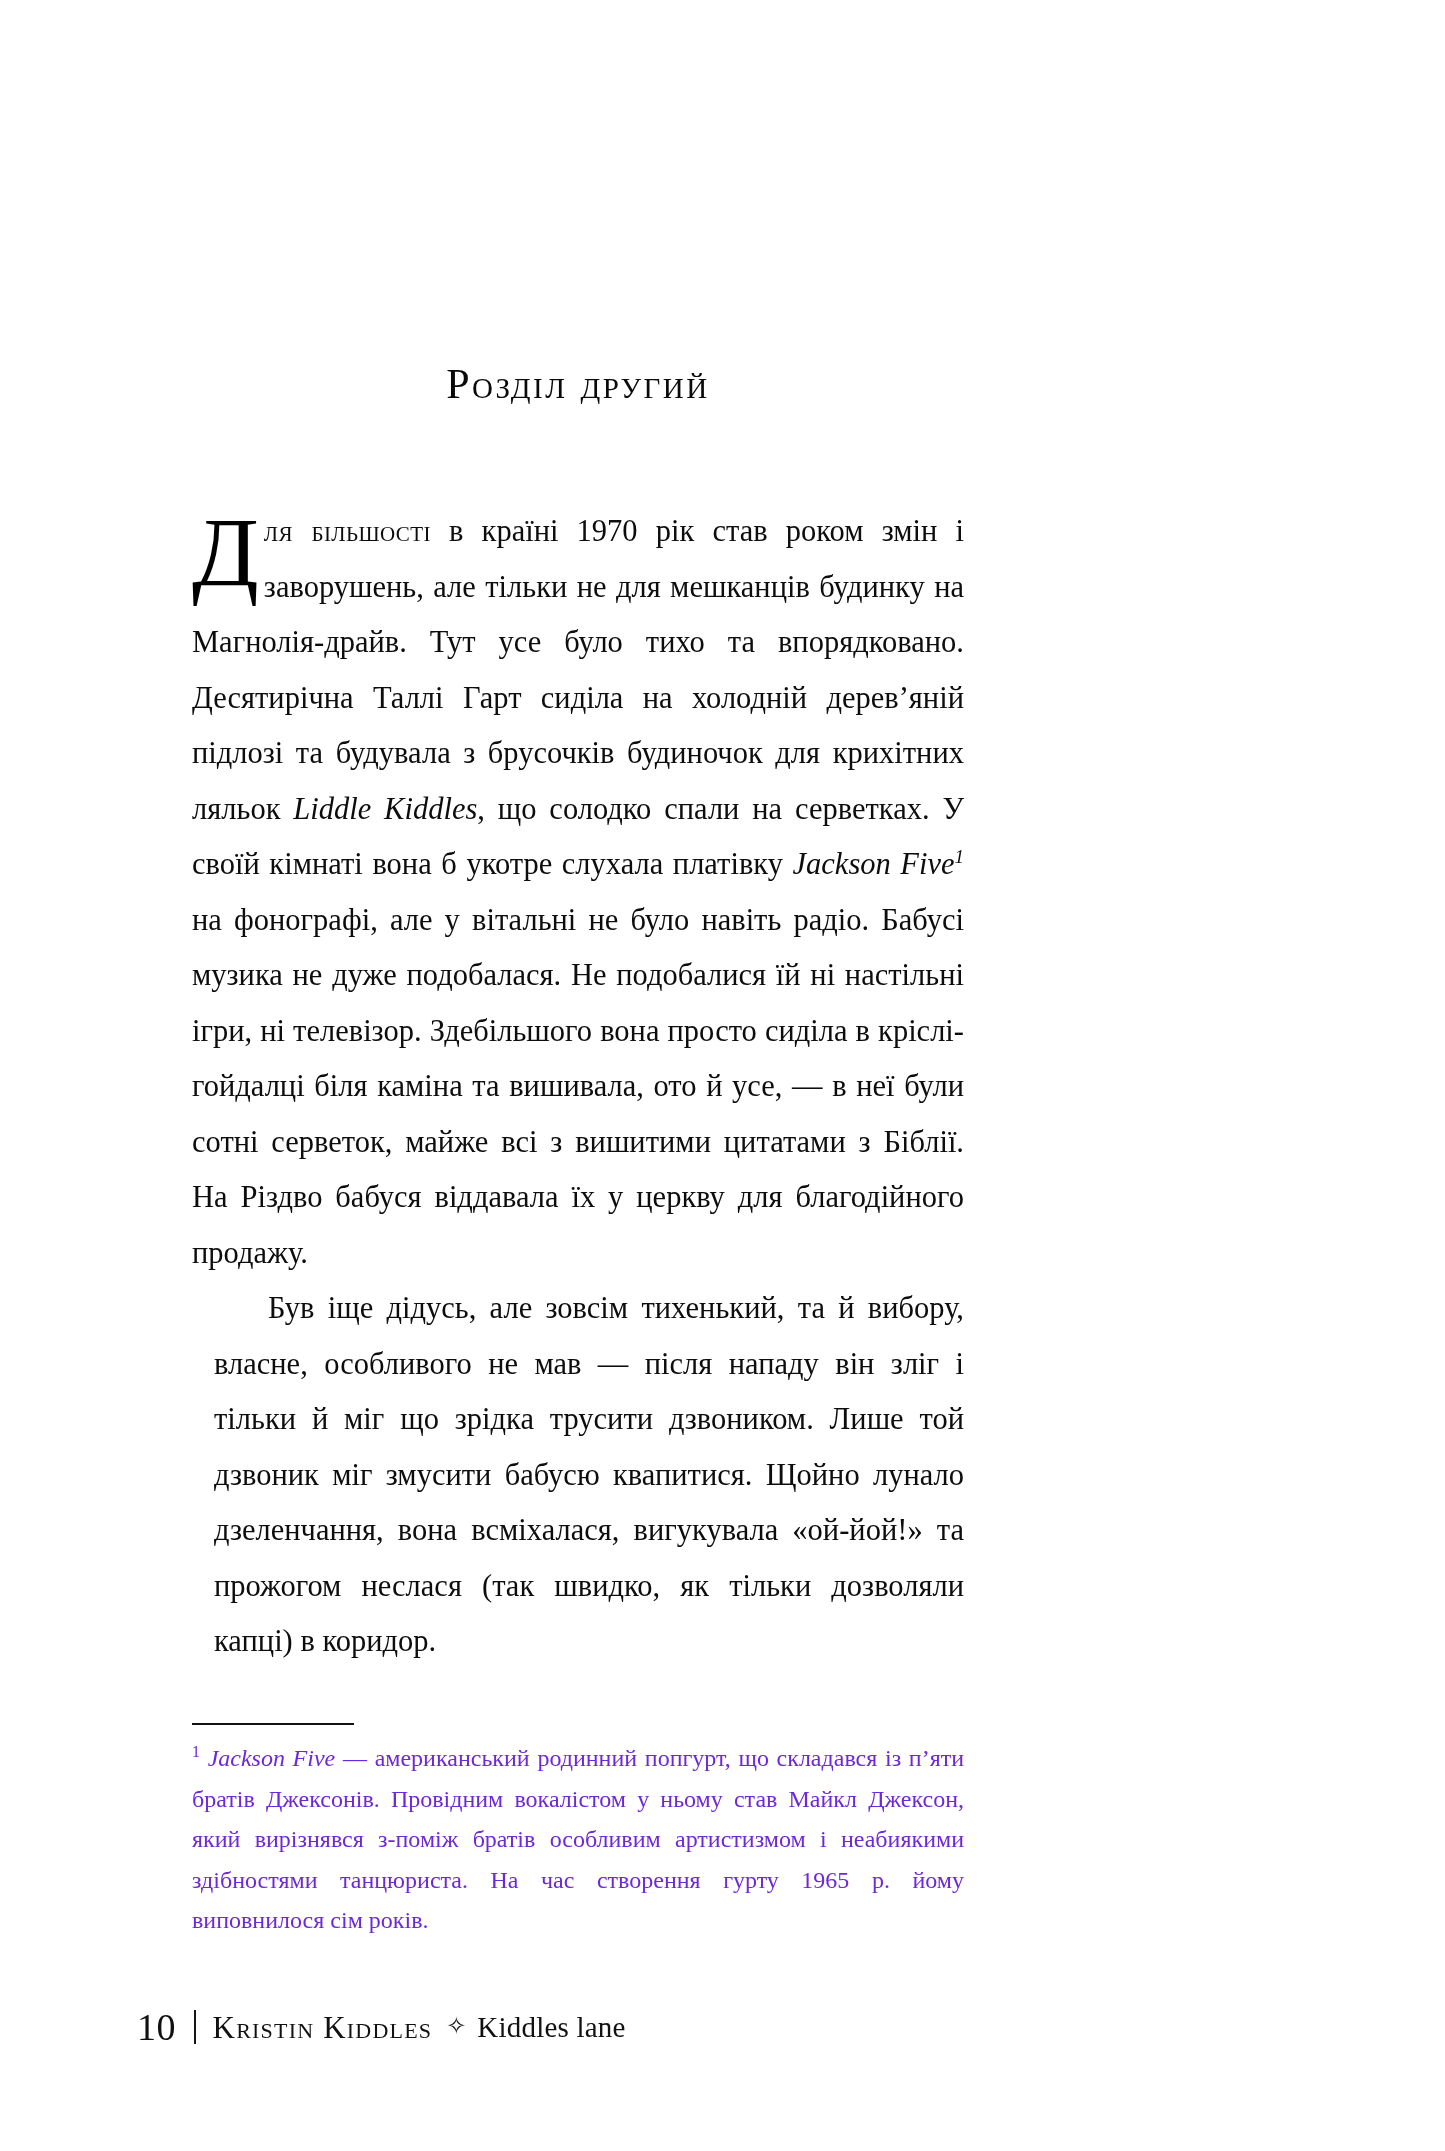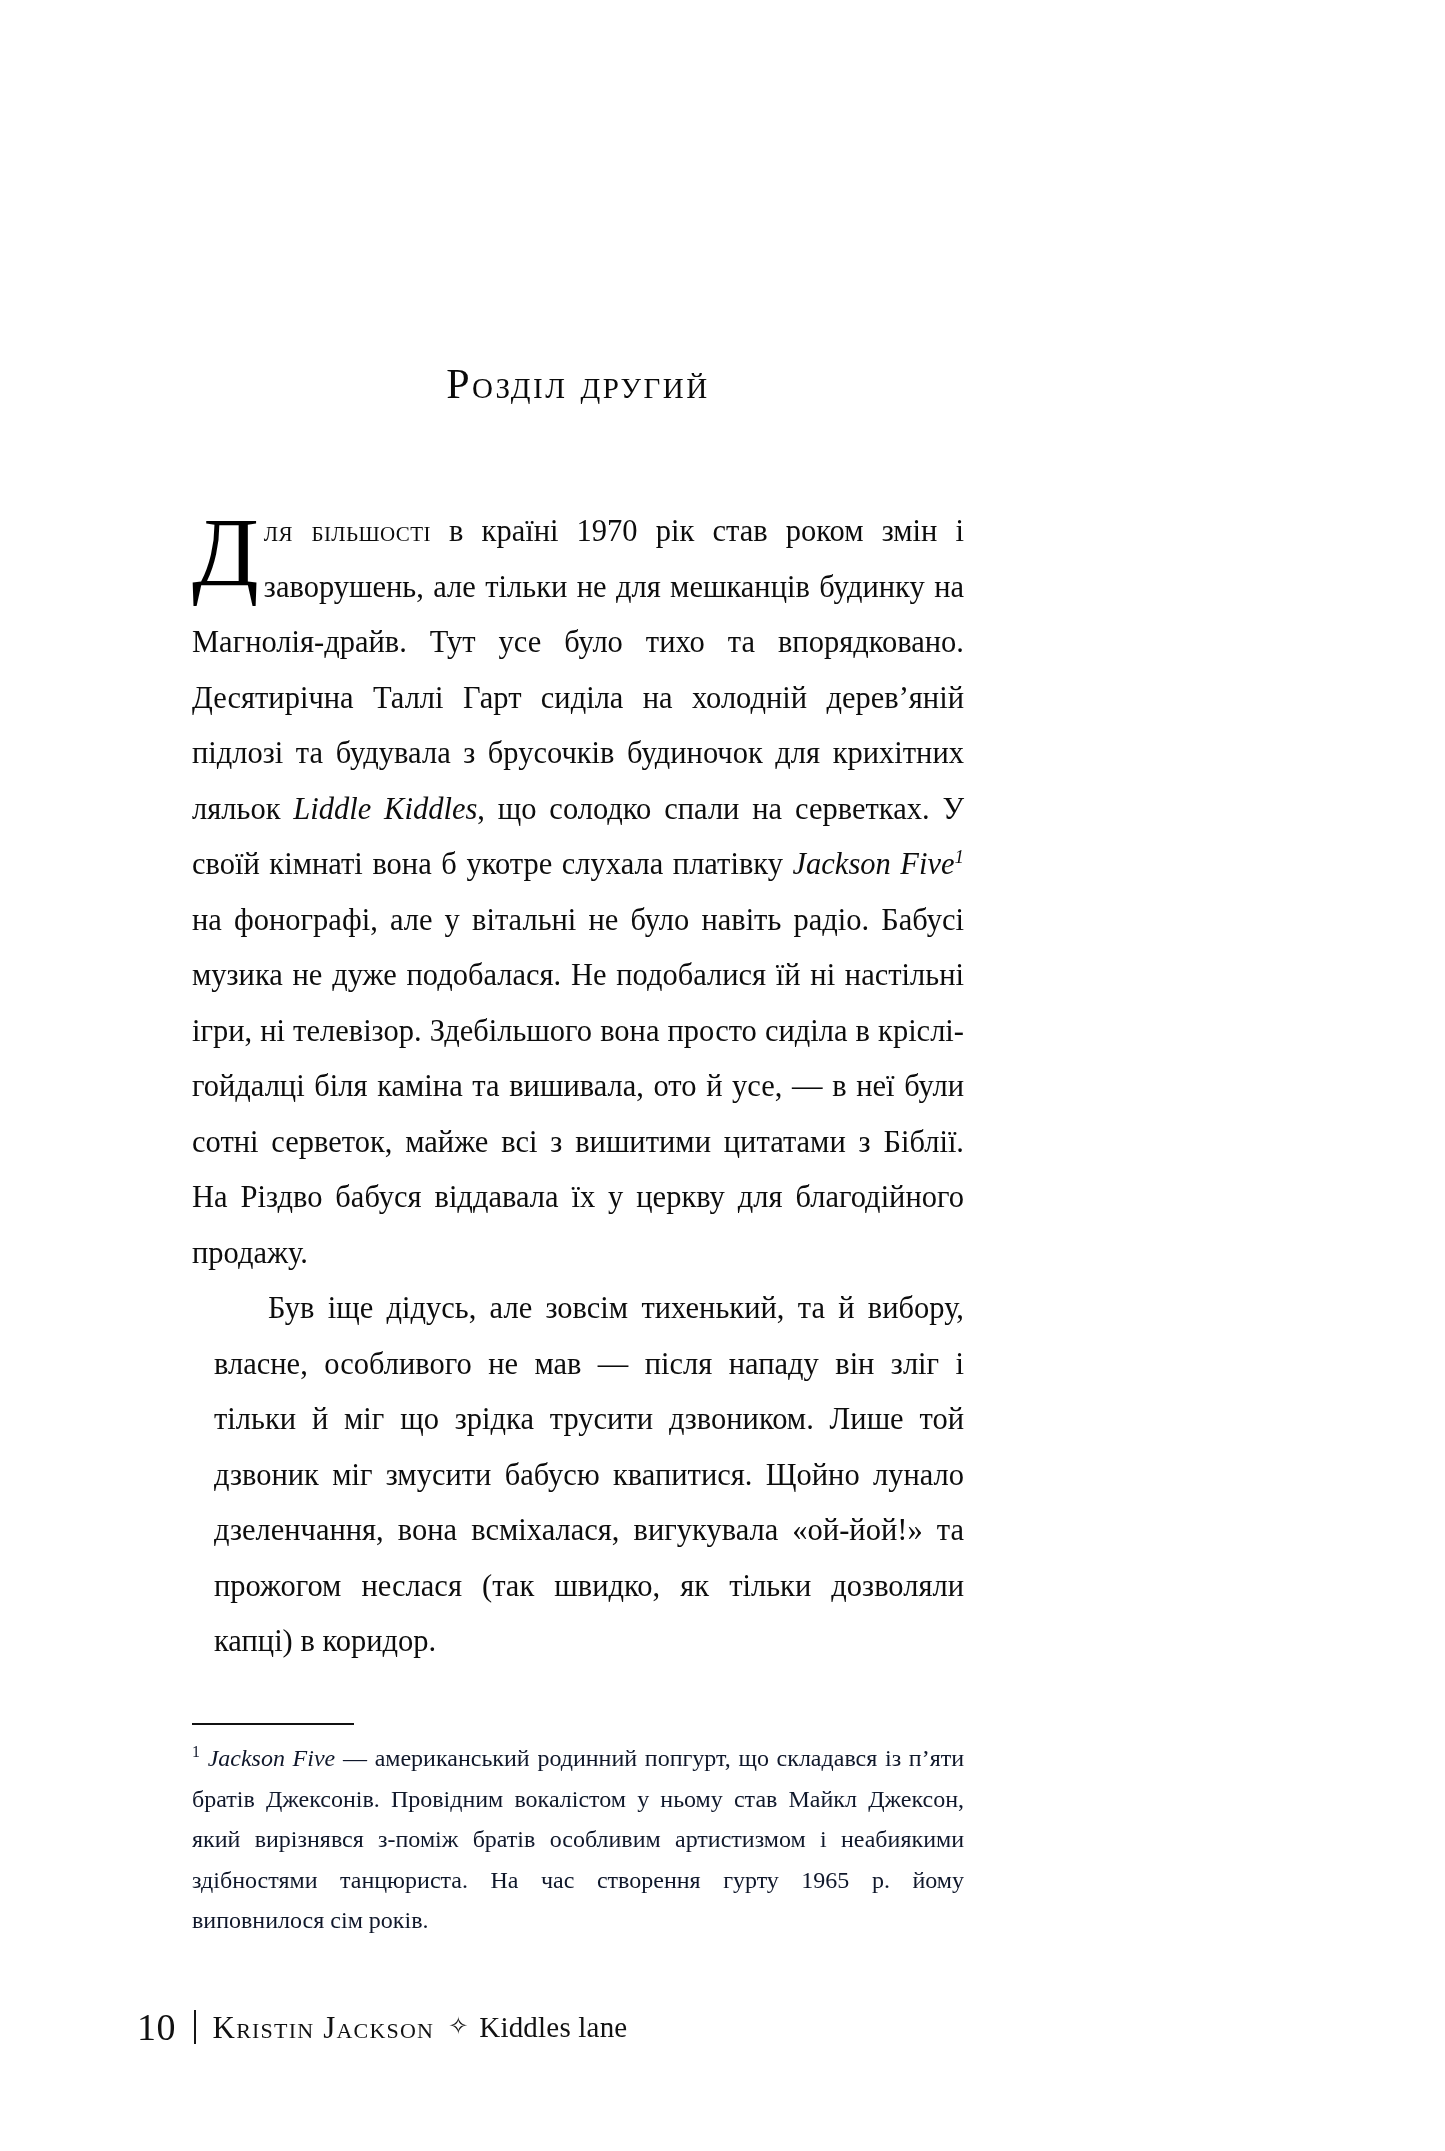--- a/index.html
+++ b/index.html
@@ -103,21 +103,21 @@
   .footnote-rule {
     width: 162px;
     height: 2px;
     background: #111111;
     margin: 0 0 13px 0;
   }
   .footnote-text {
     font-size: 24px;
     line-height: 40.5px;
     text-align: justify;
-    color: #0f172a;
+    color: #6d28d9;
     margin: 0;
   }
   .footnote-text sup {
     font-size: 0.66em;
     vertical-align: super;
     line-height: 0;
   }
 
   
   .page-footer {
@@ -178,18 +178,18 @@
   </div>
 
   <div class="footnote-block">
     <div class="footnote-rule"></div>
     <p class="footnote-text"><sup>1</sup> <span class="it">Jackson Five</span><span> — американський родинний попгурт, що складався із п’яти братів Джексонів. Провідним вокалістом у ньому став Майкл Джексон, який вирізнявся з-поміж братів особливим артистизмом і неабиякими здібностями танцюриста. На час створення гурту 1965 р. йому виповнилося сім років.</span></p>
   </div>
 
   <div class="page-footer">
     <span class="folio">10</span>
     <span class="footer-divider"></span>
-    <span class="footer-author">Kristin Jackson</span>
+    <span class="footer-author">Kristin Kiddles</span>
     <span class="footer-ornament">✧</span>
     <span class="footer-book">Kiddles lane</span>
   </div>
 
 </div>
 
 </body></html>

